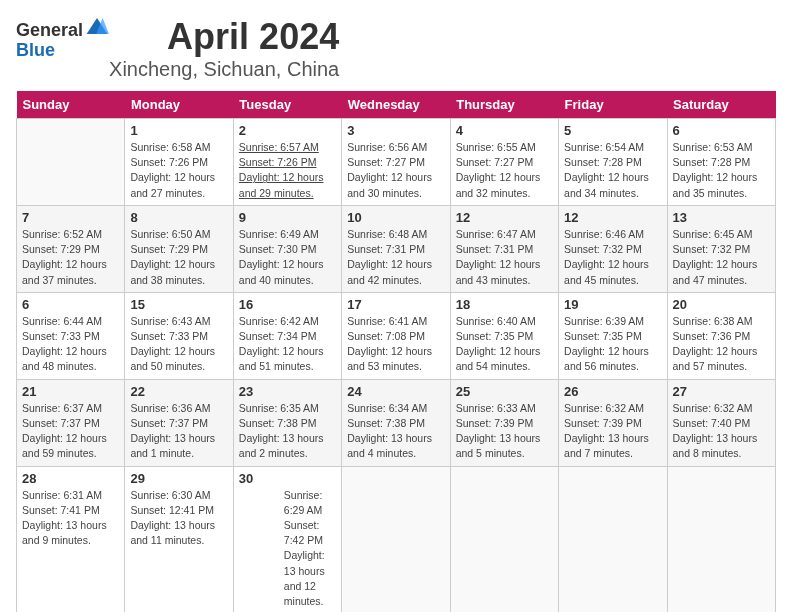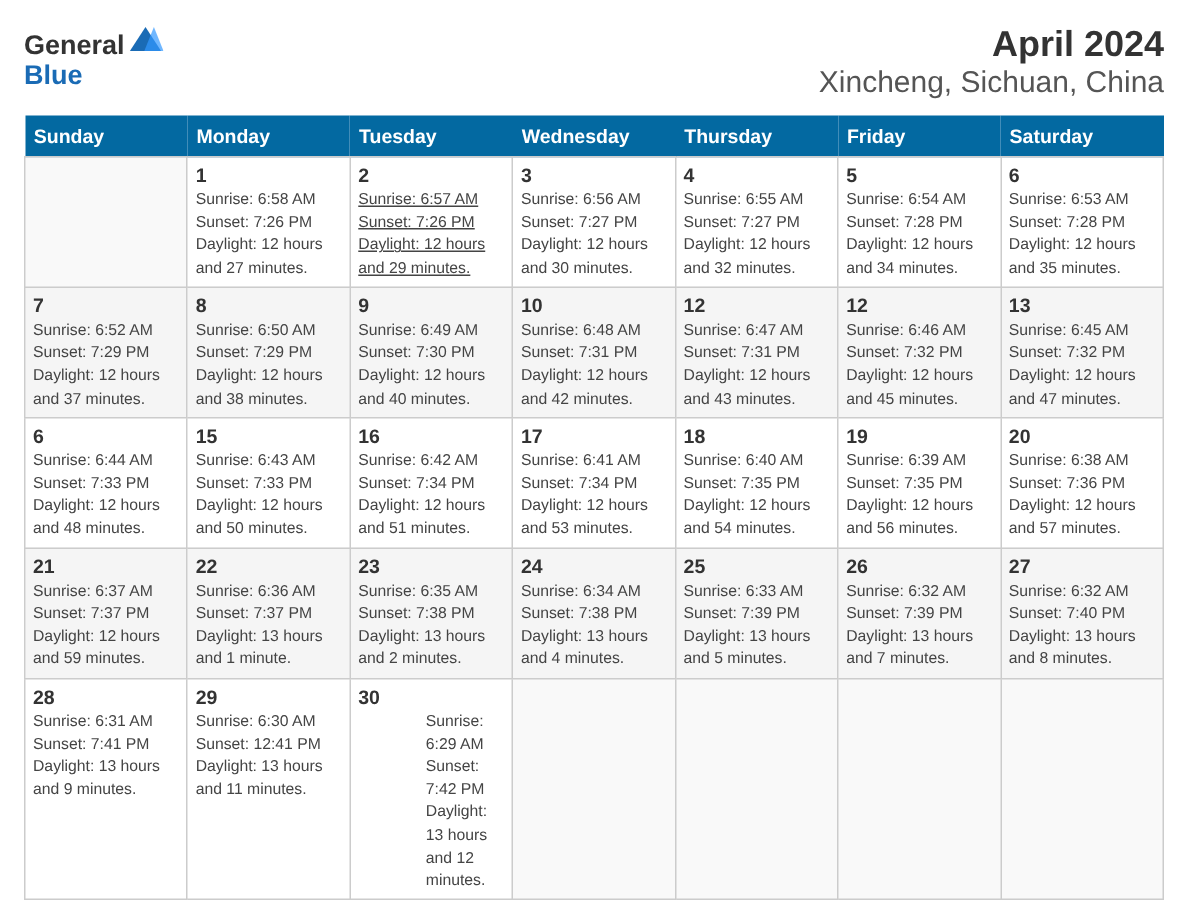--- a/index.html
+++ b/index.html
@@ -5,21 +5,20 @@
     * { box-sizing: border-box; margin: 0; padding: 0; }
     body {
       font-family: Arial, sans-serif;
       background: #fff;
       width: 792px;
       min-height: 612px;
       padding: 16px;
     }
     .header {
       display: flex;
-      justify-content: space-between;
       align-items: flex-start;
       margin-bottom: 10px;
     }
     .logo {
       display: flex;
       align-items: center;
     }
     .logo-text {
       font-size: 18px;
       font-weight: bold;
@@ -29,35 +28,35 @@
     .logo-blue { color: #1a6bb5; }
     .logo-icon {
       width: 24px;
       height: 20px;
       margin-left: 2px;
     }
     .title-block {
       text-align: right;
     }
     .main-title {
-      font-size: 24px;
+      font-size: 36px;
       font-weight: bold;
       color: #333;
     }
     .sub-title {
       font-size: 20px;
       color: #555;
     }
     .calendar {
       width: 100%;
       border-collapse: collapse;
       font-size: 11px;
     }
     .calendar thead th {
-      background-color: #0369a1;
+      background-color: #be185d;
       color: #fff;
       text-align: left;
       padding: 6px 6px;
       font-size: 13px;
       font-weight: bold;
     }
     .calendar tbody td {
       border: 1px solid #ccc;
       vertical-align: top;
       padding: 4px 5px;
@@ -237,21 +236,21 @@
         <td>
           <span class="day-number">16</span>
           <div class="day-info" style="white-space: pre-line;">Sunrise: 6:42 AM
 Sunset: 7:34 PM
 Daylight: 12 hours
 and 51 minutes.</div>
         </td>
         <td>
           <span class="day-number">17</span>
           <div class="day-info" style="white-space: pre-line;">Sunrise: 6:41 AM
-Sunset: 7:34 PM
+Sunset: 7:08 PM
 Daylight: 12 hours
 and 53 minutes.</div>
         </td>
         <td>
           <span class="day-number">18</span>
           <div class="day-info" style="white-space: pre-line;">Sunrise: 6:40 AM
 Sunset: 7:35 PM
 Daylight: 12 hours
 and 54 minutes.</div>
         </td>

